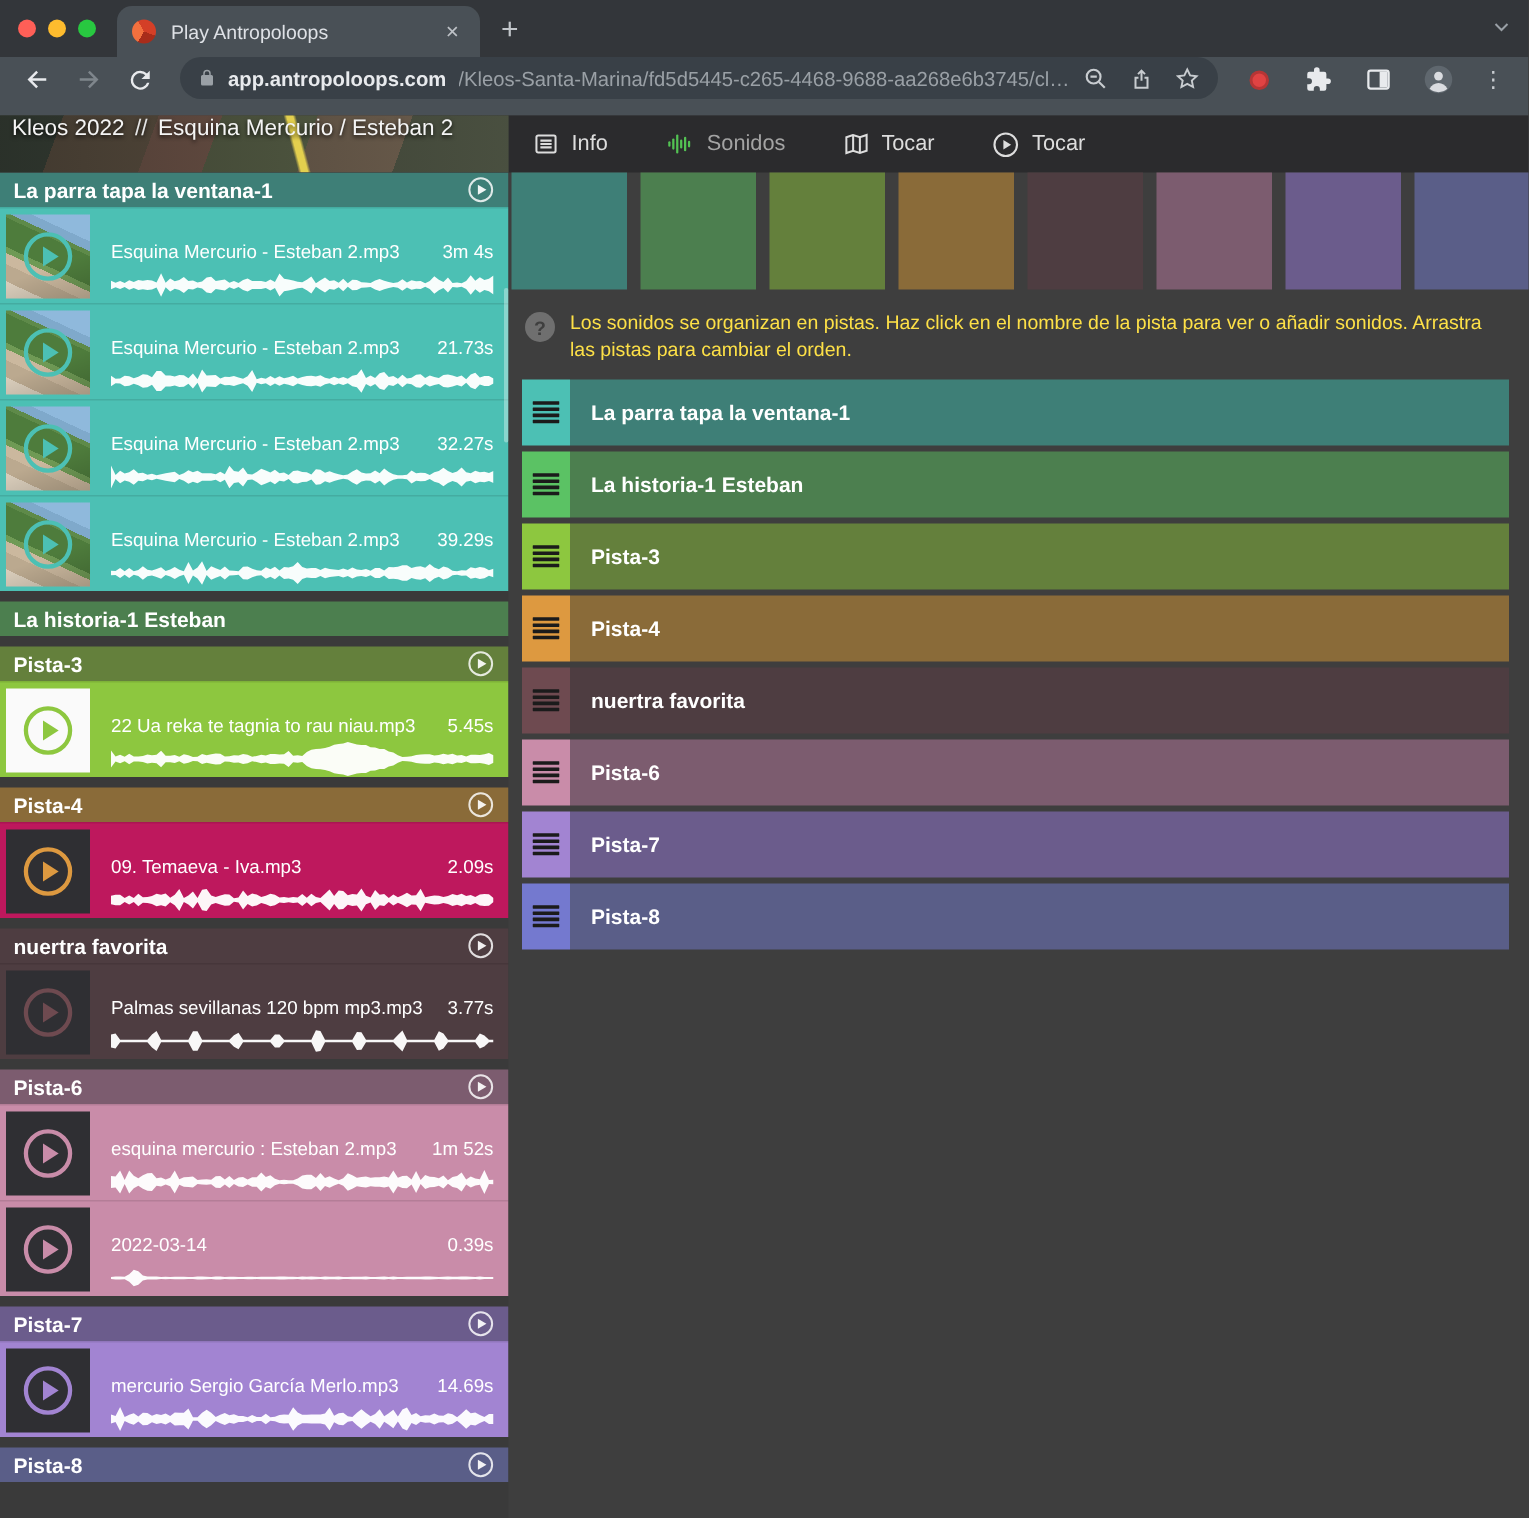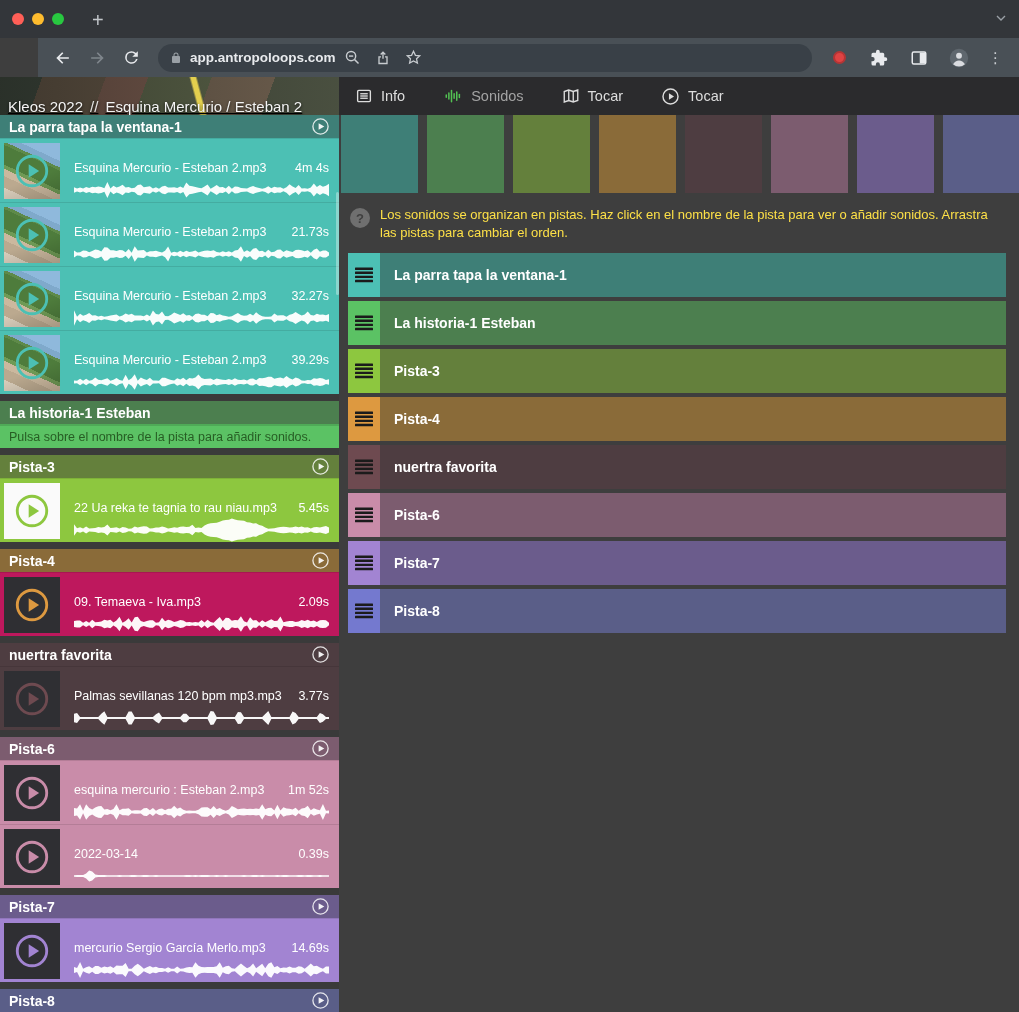--- a/index.html
+++ b/index.html
@@ -13,38 +13,38 @@
   .tl.red{background:#FF5F57;} .tl.yellow{background:#FEBC2E;} .tl.green{background:#28C840;}
   .tab { width:242px; height:34px; background:#495056; border-radius:10px 10px 0 0;
          display:flex; align-items:center; padding:0 10px; gap:10px; }
   .favicon { width:16px; height:16px; border-radius:50%; flex:none;
              background:conic-gradient(from 210deg, #F2703E 0 120deg, #D43F27 120deg 260deg, #A82C1A 260deg 360deg); }
   .tabtitle { color:#DEE1E6; font-size:13px; flex:1; white-space:nowrap; overflow:hidden; }
   .tabclose { color:#BDC1C6; font-size:15px; line-height:1; padding:2px 4px; border-radius:4px; }
   .newtab { color:#C2C6CA; font-size:20px; font-weight:300; padding:0 14px 6px 14px; }
   .strip-chevron { position:absolute; right:10px; top:10px; }
 
-  .toolbar { height:39px; background:#495056; display:flex; align-items:center; padding:0 10px; gap:4px;margin-left:38px; }
+  .toolbar { height:39px; background:#495056; display:flex; align-items:flex-start; padding:0 10px; gap:4px; }
   .navbtn { width:30px; height:30px; display:flex; align-items:center; justify-content:center; border-radius:50%; flex:none; }
   .urlpill { flex:1; height:28px; background:#394047; border-radius:14px; margin:0 8px;
              display:flex; align-items:center; padding:0 12px; gap:8px; min-width:0; }
   .urlhost { color:#E8EAED; font-size:13.5px; font-weight:700; white-space:nowrap; }
   .urlpath { color:#9AA0A6; font-size:13.5px; white-space:nowrap; overflow:hidden; flex:1; min-width:0; }
   .pill-icons { display:flex; gap:14px; align-items:center; flex:none; }
   .ext-icons { display:flex; gap:10px; align-items:center; flex:none; padding-right:2px; }
   .recdot { width:13px; height:13px; border-radius:50%; background:#E04343; border:2.5px solid #B53535; }
   .kebab { color:#C8CCD0; font-size:15px; letter-spacing:0; padding:0 4px; font-family:"DejaVu Sans", sans-serif; }
 
   
   .appheader { height:38px; background:#2B2B2D; display:flex; align-items:stretch; }
-  .hero { width:339px; flex:none; position:relative; display:flex; align-items:flex-end; overflow:hidden;
+  .hero { width:339px; flex:none; position:relative; display:flex; align-items:flex-start; overflow:hidden;
           background:
             linear-gradient(75deg, transparent 57%, #E3CF4E 57.6%, #E3CF4E 58.8%, transparent 59.4%),
             linear-gradient(90deg, rgba(15,15,15,.55), rgba(15,15,15,.25)),
-            linear-gradient(110deg, #4C5A4A 0 12%, #7D6B55 12% 30%, #96705F 30% 42%, #6F7A58 42% 60%, #8C7862 60% 78%, #5D6550 78% 100%); text-decoration: underline; }
+            linear-gradient(110deg, #4C5A4A 0 12%, #7D6B55 12% 30%, #96705F 30% 42%, #6F7A58 42% 60%, #8C7862 60% 78%, #5D6550 78% 100%); }
   .herotitle { position:relative; color:#F4F4F4; font-size:15px; padding-left:8px; white-space:nowrap;
                text-shadow:0 1px 3px rgba(0,0,0,.8); }
   .herotitle .sep { margin:0 7px; color:#E6E6E6; }
   .appnav { display:flex; align-items:center; gap:38px; padding-left:16px; flex:1; }
   .navitem { display:flex; align-items:center; gap:8px; color:#DDDDDD; font-size:14.5px; }
   .navitem.active { color:#a3a3a3; }
   .hdr-right { display:flex; align-items:center; gap:16px; padding-right:12px; }
   .lang { font-size:13.5px; font-weight:700; }
   .lang.on { color:#F0F0F0; } .lang.off { color:#6E6E6E; }
   .counter { color:#F0F0F0; font-size:11px; font-weight:700; letter-spacing:.5px; }
@@ -91,20 +91,25 @@
 </style>
 </head>
 <body>
 
 <div class="tabstrip">
   <div class="traffic">
     <div class="tl red"></div>
     <div class="tl yellow"></div>
     <div class="tl green"></div>
   </div>
+  <div class="tab">
+    <div class="favicon"></div>
+    <div class="tabtitle">Play Antropoloops</div>
+    <div class="tabclose">×</div>
+  </div>
   <div class="newtab">+</div>
   <div class="strip-chevron">
     <svg width="16" height="16" viewBox="0 0 24 24">
         <polyline points="6,9 12,15 18,9" fill="none" stroke="#9AA0A6" stroke-width="2"></polyline>
       </svg>
   </div>
 </div>
 
 <div class="toolbar">
   <div class="navbtn">
@@ -120,20 +125,21 @@
   <div class="navbtn">
     <svg width="19" height="19" viewBox="0 0 24 24">
         <path d="M17.65 6.35A7.96 7.96 0 0 0 12 4a8 8 0 1 0 7.73 10h-2.08A6 6 0 1 1 12 6c1.66 0 3.14.69 4.22 1.78L13 11h7V4z" fill="#E8EAED"></path>
       </svg>
   </div>
   <div class="urlpill">
     <svg width="12" height="14" viewBox="0 0 24 24">
         <path d="M18 8h-1V6a5 5 0 0 0-10 0v2H6a2 2 0 0 0-2 2v10a2 2 0 0 0 2 2h12a2 2 0 0 0 2-2V10a2 2 0 0 0-2-2zM9 6a3 3 0 0 1 6 0v2H9z" fill="#9AA0A6"></path>
       </svg>
     <span class="urlhost">app.antropoloops.com</span>
+    <span class="urlpath">/Kleos-Santa-Marina/fd5d5445-c265-4468-9688-aa268e6b3745/cl…</span>
     <div class="pill-icons">
       <svg width="17" height="17" viewBox="0 0 24 24" fill="none" stroke="#C8CCD0" stroke-width="2">
           <circle cx="10" cy="10" r="6.5"></circle>
           <line x1="15" y1="15" x2="20.5" y2="20.5"></line>
           <line x1="7" y1="10" x2="13" y2="10"></line>
         </svg>
       <svg width="16" height="17" viewBox="0 0 24 24" fill="#C8CCD0">
           <path d="M12 2.5l4.2 4.2-1.4 1.4-1.8-1.8V14h-2V6.3L9.2 8.1 7.8 6.7z"></path>
           <path d="M5 10h4v2H7v8h10v-8h-2v-2h4v12H5z"></path>
         </svg>
@@ -229,21 +235,21 @@
   <div class="clip" style="background: rgb(76, 192, 180);">
     <div class="thumb photo">
       <svg width="38" height="38" viewBox="0 0 40 40">
               <circle class="pc" cx="20" cy="20" r="15.5" fill="none" stroke-width="3" stroke="#4CC0B4"></circle>
               <polygon class="pt" points="16.5,13 27.5,20 16.5,27" fill="#4CC0B4"></polygon>
             </svg>
     </div>
     <div class="clipbody">
       <div class="cliptop">
         <span class="clipname">Esquina Mercurio - Esteban 2.mp3</span>
-        <span class="clipdur">4m 4s</span>
+        <span class="clipdur">3m 4s</span>
       </div>
       <svg class="wave" viewBox="0 0 252 30" preserveAspectRatio="none">
               <polygon points="0,11.54025720164609 3,13.115005144032923 6,11.738518518518518 9,13.27005658436214 12,11.124434156378602 15,12.405354938271605 18,10.838744855967079 21,11.506085390946502 24,10.777746913580247 27,11.246322016460905 30,12.859958847736625 33,5.155694444444444 36,13.09278806584362 39,9.58605452674897 42,11.839197530864197 45,10.778143004115226 48,8.38437242798354 51,11.728256172839506 54,11.30238683127572 57,12.95491255144033 60,12.122870370370372 63,8.765519547325102 66,8.097674897119342 69,11.62304012345679 72,11.067541152263374 75,10.412659465020576 78,13.028765432098766 81,11.708451646090534 84,13.399866255144033 87,10.740046296296295 90,9.588251028806585 93,11.759295267489712 96,11.756882716049383 99,11.706939300411523 102,12.490946502057614 105,10.479274691358025 108,12.464516460905351 111,5.494819958847737 114,9.707222222222223 117,10.460982510288066 120,11.270915637860082 123,12.240725308641975 126,12.696337448559671 129,10.71923353909465 132,7.979783950617284 135,13.570581275720166 138,11.139773662551441 141,8.724398148148149 144,11.683713991769547 147,11.132536008230453 150,13.074567901234568 153,9.835735596707819 156,13.497520576131688 159,10.630293209876543 162,10.826646090534979 165,12.634727366255145 168,12.891574074074075 171,13.256445473251029 174,11.344156378600823 177,10.05841049382716 180,11.525133744855967 183,12.425807613168725 186,13.330802469135802 189,12.632710905349795 192,10.279681069958848 195,12.90875 198,10.97917695473251 201,11.905776748971194 204,11.592253086419753 207,13.564531893004116 210,11.70409465020576 213,7.681311728395062 216,10.588775720164609 219,12.474634773662551 222,8.775925925925925 225,13.251908436213991 228,12.817397119341564 231,13.476095679012346 234,11.753930041152262 237,6.832381687242798 240,11.38182098765432 243,8.594840534979424 246,10.819588477366256 249,9.793101851851851 252,7.174639917695473 252,22.825360082304528 249,20.20689814814815 246,19.180411522633744 243,21.405159465020574 240,18.618179012345678 237,23.167618312757202 234,18.246069958847738 231,16.523904320987654 228,17.182602880658436 225,16.74809156378601 222,21.224074074074075 219,17.52536522633745 216,19.41122427983539 213,22.318688271604938 210,18.29590534979424 207,16.435468106995884 204,18.407746913580247 201,18.094223251028808 198,19.02082304526749 195,17.09125 192,19.720318930041152 189,17.367289094650207 186,16.669197530864196 183,17.574192386831275 180,18.474866255144033 177,19.94158950617284 174,18.65584362139918 171,16.743554526748973 168,17.108425925925925 165,17.365272633744855 162,19.17335390946502 159,19.36970679012346 156,16.502479423868312 153,20.16426440329218 150,16.925432098765434 147,18.867463991769547 144,18.316286008230453 141,21.275601851851853 138,18.86022633744856 135,16.429418724279834 132,22.020216049382718 129,19.280766460905348 126,17.30366255144033 123,17.759274691358023 120,18.72908436213992 117,19.539017489711934 114,20.29277777777778 111,24.505180041152265 108,17.53548353909465 105,19.520725308641975 102,17.509053497942386 99,18.293060699588477 96,18.243117283950617 93,18.240704732510288 90,20.411748971193415 87,19.259953703703705 84,16.600133744855967 81,18.291548353909466 78,16.971234567901234 75,19.587340534979425 72,18.932458847736626 69,18.37695987654321 66,21.90232510288066 63,21.234480452674898 60,17.87712962962963 57,17.04508744855967 54,18.69761316872428 51,18.271743827160492 48,21.61562757201646 45,19.221856995884774 42,18.160802469135803 39,20.41394547325103 36,16.90721193415638 33,24.844305555555557 30,17.140041152263375 27,18.753677983539095 24,19.222253086419755 21,18.493914609053498 18,19.16125514403292 15,17.594645061728396 12,18.8755658436214 9,16.72994341563786 6,18.261481481481482 3,16.88499485596708 0,18.459742798353908" fill="rgba(255,255,255,.96)"></polygon>
             </svg>
     </div>
   </div>
 
   <div class="clip" style="background: rgb(76, 192, 180);">
     <div class="thumb photo">
       <svg width="38" height="38" viewBox="0 0 40 40">
@@ -297,21 +303,20 @@
             </svg>
     </div>
   </div>
 </div>
 
   <div class="section">
     <div class="secheader" style="background: rgb(76, 127, 79);">
       <span class="secname">La historia-1 Esteban</span>
 
     </div>
-  <div class="note" style="background: rgb(91, 194, 100);">Pulsa sobre el nombre de la pista para añadir sonidos.</div>
       </div>
 
   <div class="section">
     <div class="secheader" style="background: rgb(100, 128, 60);">
       <span class="secname">Pista-3</span>
       <svg class="sec-play" width="19" height="19" viewBox="0 0 20 20">
             <circle cx="10" cy="10" r="8" fill="none" stroke="rgba(255,255,255,.9)" stroke-width="1.4"></circle>
             <polygon points="8,6.5 14,10 8,13.5" fill="#FFFFFF"></polygon>
           </svg>
     </div>

